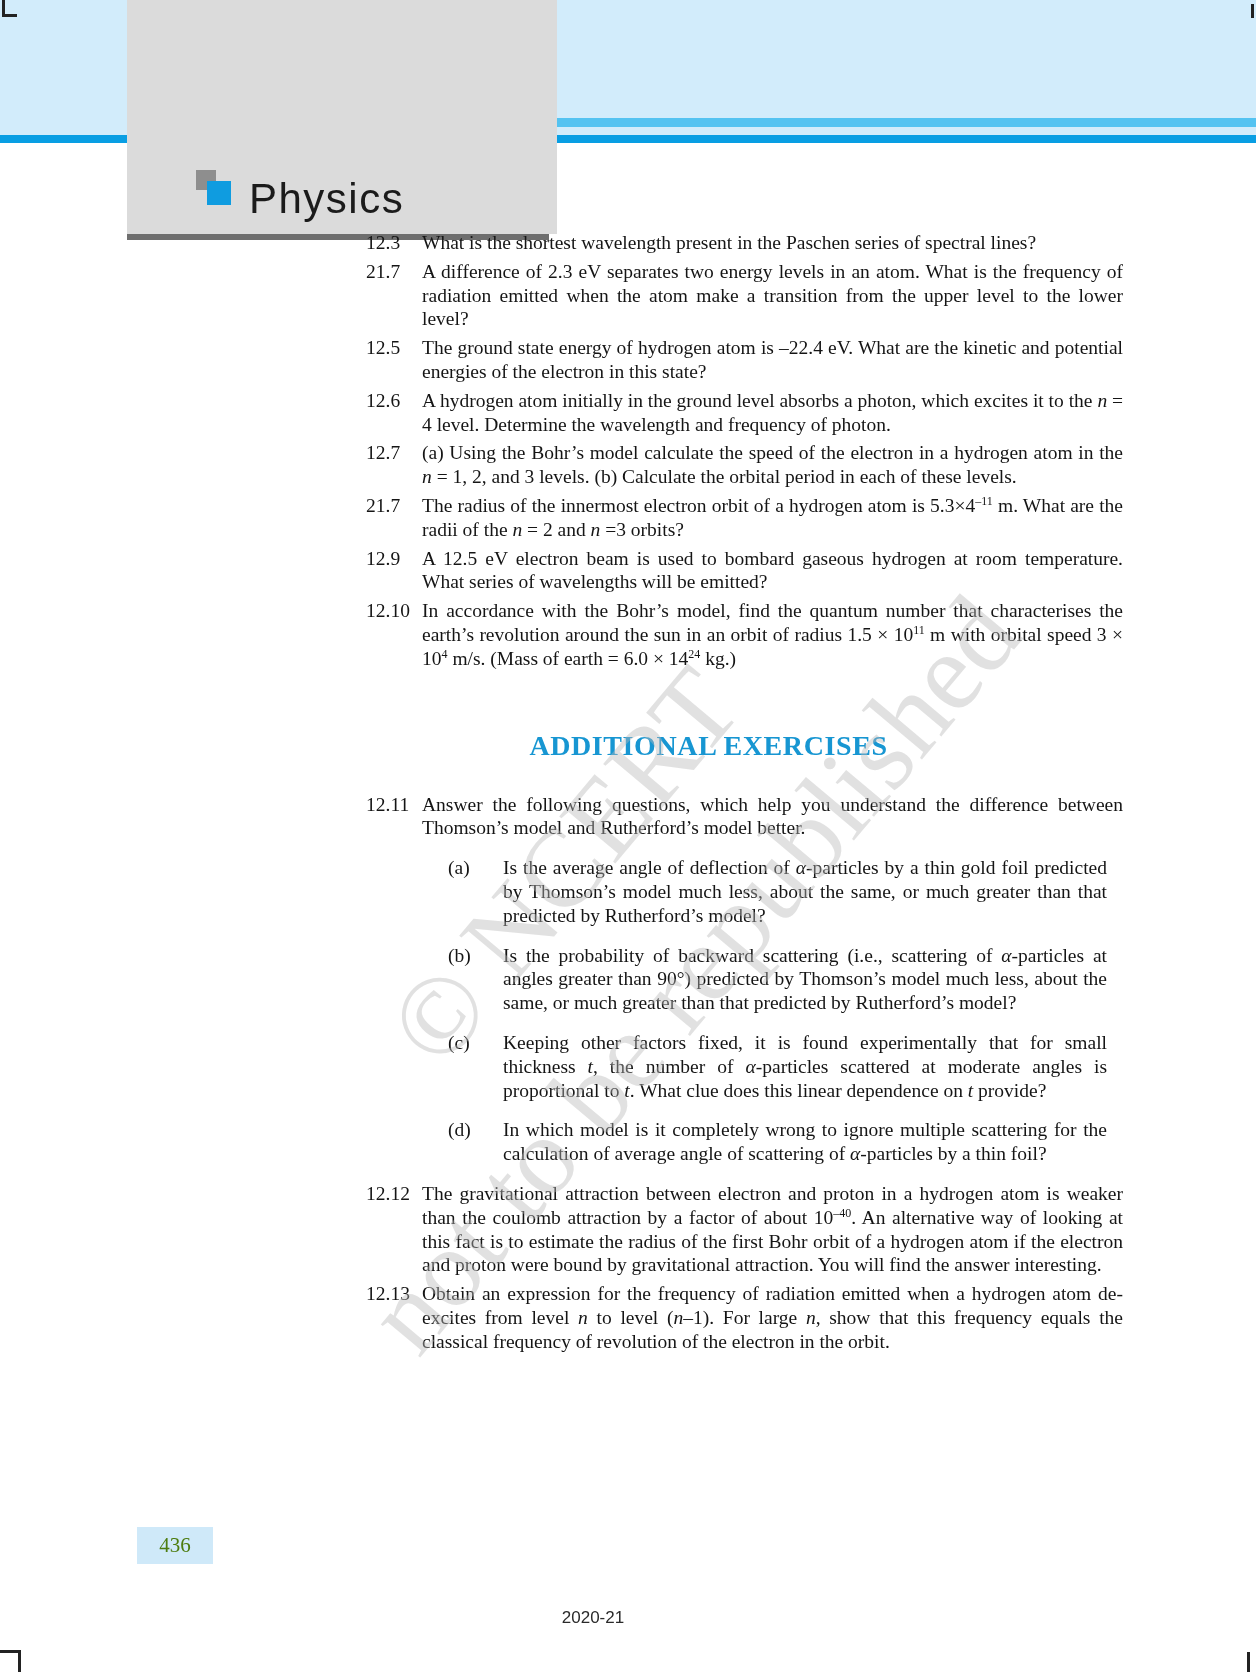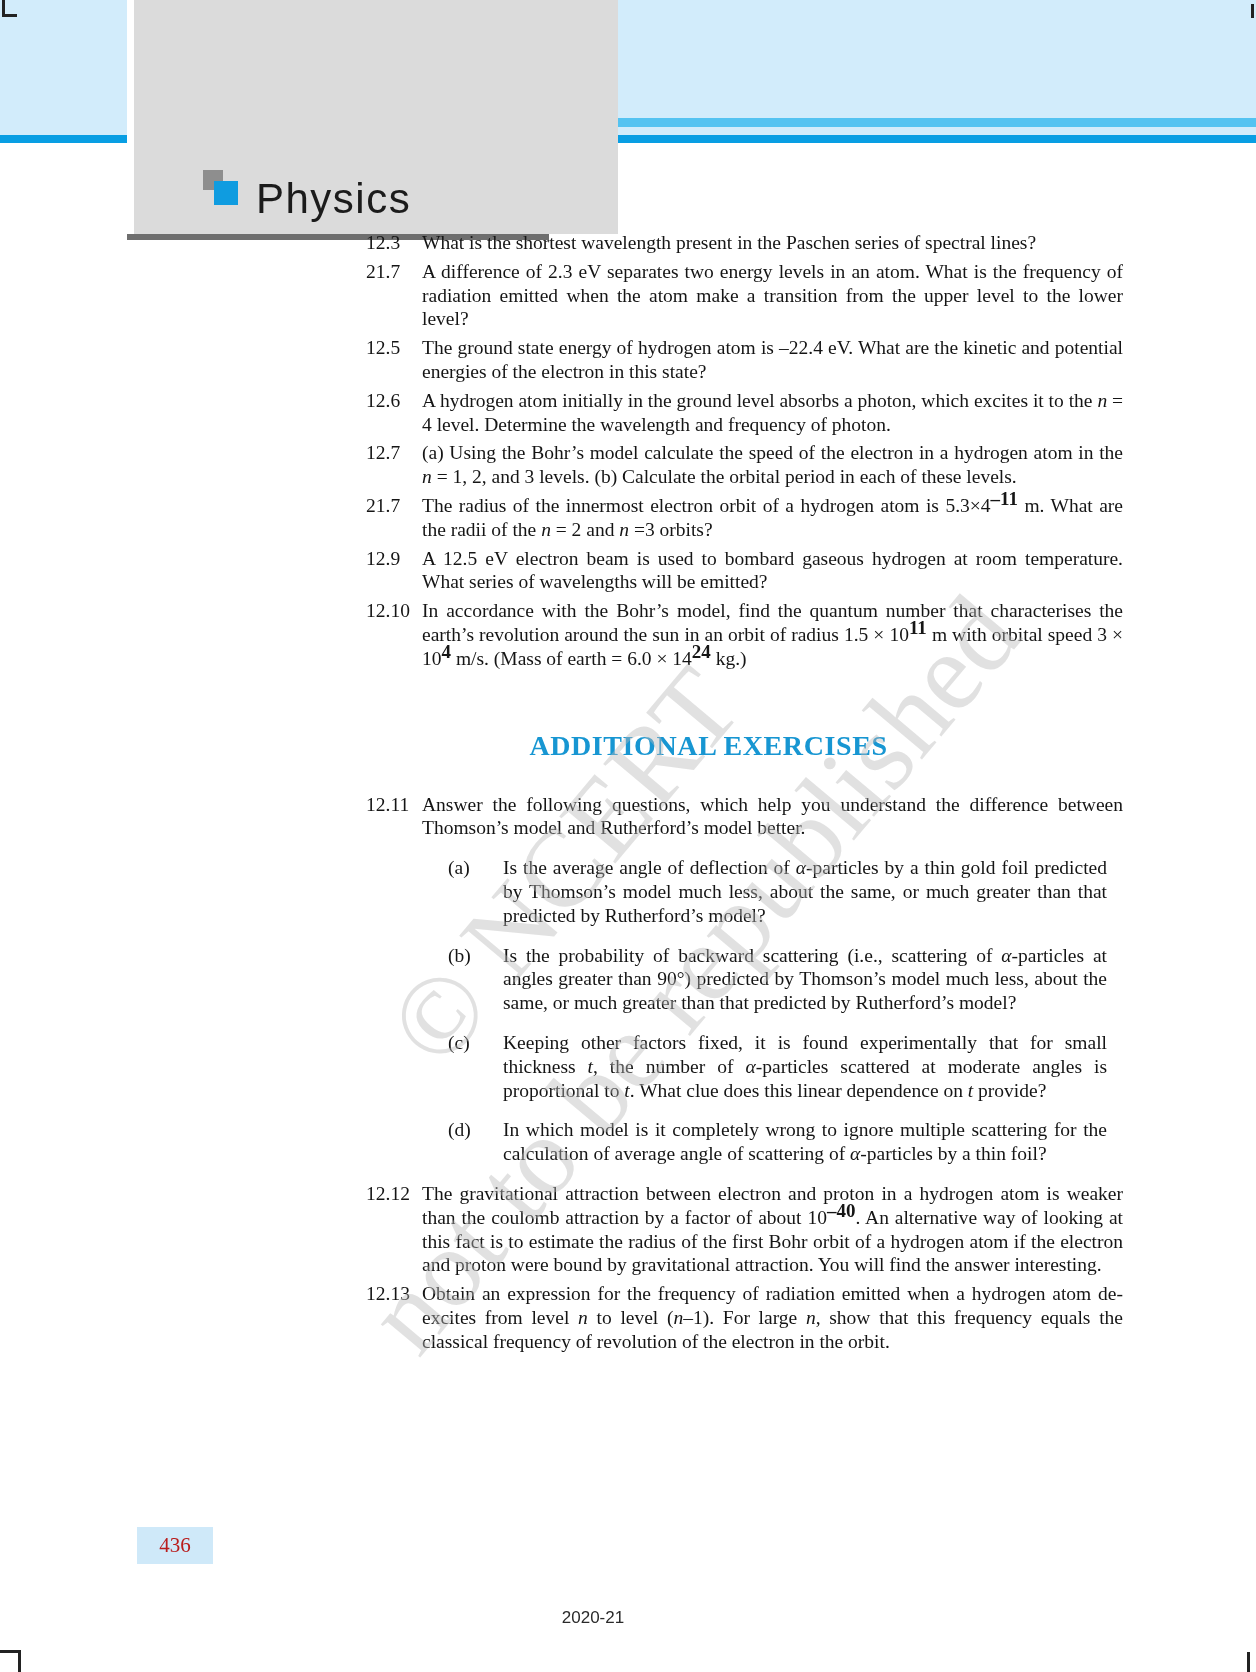--- a/index.html
+++ b/index.html
@@ -10,49 +10,49 @@
   }
   
   .band{position:absolute;}
   .band-light-left{left:0;top:0;width:127px;height:135px;background:var(--band-light,#d2ecfb);}
   .stripe-dark-left{left:0;top:135px;width:127px;height:8px;background:var(--stripe-dark,#089ee3);}
   .band-light-right{left:549px;top:0;width:707px;height:118px;background:var(--band-light,#d2ecfb);}
   .stripe-mid-right{left:549px;top:118px;width:707px;height:9px;background:var(--stripe-mid,#54c3f1);}
   .band-light-right2{left:549px;top:127px;width:707px;height:8px;background:var(--band-light,#d2ecfb);}
   .stripe-dark-right{left:549px;top:135px;width:707px;height:8px;background:var(--stripe-dark,#089ee3);}
   
-  .chapter-box{position:absolute;left:134px;top:0;width:484px;height:234px;background:var(--box-gray,#dbdbdb);}
+  .chapter-box{position:absolute;left:127px;top:0;width:422px;height:234px;background:var(--box-gray,#dbdbdb);padding-left:8px;}
   .chapter-box-bar{position:absolute;left:127px;top:234px;width:422px;height:6px;background:var(--bar-gray,#6e6e6e);}
   .logo-gray{position:absolute;left:69px;top:170px;width:20px;height:20px;background:var(--logo-gray,#8e8e8e);}
   .logo-blue{position:absolute;left:80px;top:181px;width:24px;height:24px;background:var(--logo-blue,#0f9ce0);}
   .brand-title{
     position:absolute;left:122px;top:178px;
     font-family:"Liberation Sans",sans-serif;font-size:42px;font-weight:400;
     letter-spacing:1.5px;color:#1b1b1b;line-height:1;
   }
   
   .content{position:absolute;left:366px;top:231px;width:757px;z-index:2;}
   .q-item{position:relative;padding-left:56px;margin-bottom:5px;
     font-size:19.5px;line-height:23.8px;text-align:justify;}
   .q-num{position:absolute;left:0;top:0;font-weight:normal;}
   .q-text{margin:0;}
   .q-sub{position:relative;margin-left:26px;margin-top:4px;padding-left:39px;}
   .q-sub-label{position:absolute;left:0;top:0;}
   .q-sub-text{margin:16px;}
-  .q-item sup{font-size:19px;line-height:0;vertical-align:super;font-weight:bold;}
+  .q-item sup{font-size:12px;line-height:0;vertical-align:super;}
   .section-heading{
     margin:59px 0 31px;position:relative;left:-36px;text-align:center;
     font-family:"Liberation Serif",serif;font-weight:bold;font-size:28px;
     letter-spacing:0.6px;color:var(--heading-blue,#1796d2);
   }
   
   .page-number-box{
     position:absolute;left:137px;top:1527px;width:76px;height:37px;
     background:var(--page-box,#cfe9f9);text-align:center;
-    font-size:21px;line-height:37px;color:#b91c1c;z-index:2;
+    font-size:21px;line-height:37px;color:#4d7c0f;z-index:2;
   }
   .footer-year{
     position:absolute;left:0;top:1608px;width:1256px;text-align:center;
     transform:translateX(-35px);
     font-family:"Liberation Sans",sans-serif;font-size:17px;color:#2a2a2a;z-index:2;
   }
   
   .watermark{
     position:absolute;left:628px;top:920px;z-index:3;pointer-events:none;
     transform:translate(-50%,-50%) rotate(-50deg);

